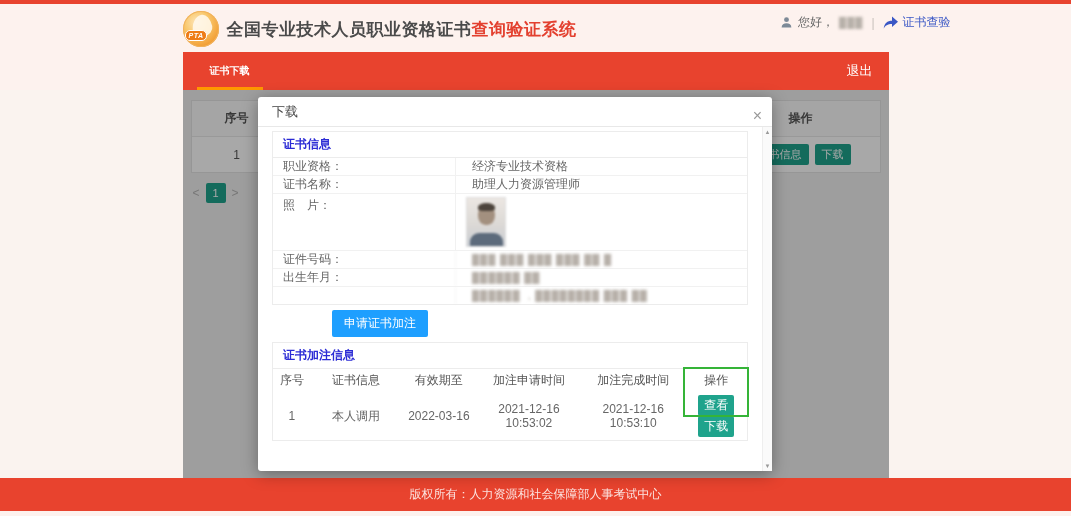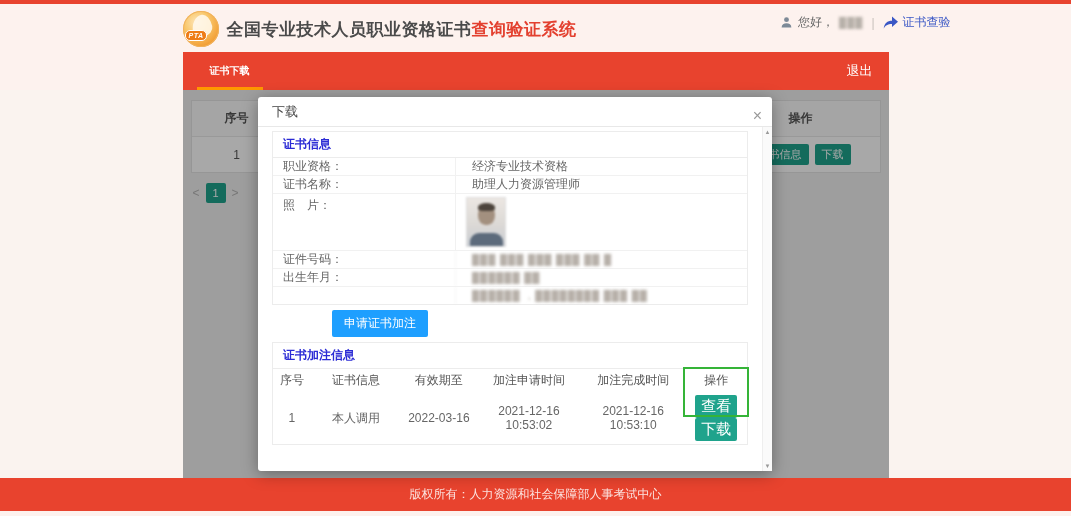--- a/index.html
+++ b/index.html
@@ -89,21 +89,21 @@
 
   .apply-btn { display:inline-block; margin:5px 0 5px 60px; background:#1e9fff; color:#fff;
            font-size:12px; padding:5px 12px; border-radius:2px; border:none; cursor:pointer; }
 
   .ann-wrap { position:relative; }
   .ann-table { width:100%; border-collapse:collapse; table-layout:fixed; font-size:12px; color:#666; }
   .ann-table th { font-weight:normal; color:#555; padding:3px 2px; text-align:center; }
   .ann-table td { padding:3px 2px; text-align:center; }
   .ann-table .c0{width:8%} .ann-table .c1{width:19%} .ann-table .c2{width:16%}
   .ann-table .c3{width:22%} .ann-table .c4{width:22%} .ann-table .c5{width:13%}
-  .mini-btn { display:inline-block; background:#1fa38c; color:#fff; font-size:15px;
+  .mini-btn { display:inline-block; background:#1fa38c; color:#fff; font-size:12px;
            padding:2px 6px; border-radius:2px; margin:0 2px; cursor:pointer; border:none; }
   .green-box { position:absolute; top:-2px; right:-2px; width:66px; height:50px;
            border:2px solid #35b438; pointer-events:none; }
 
   
   .footer { height:33px; line-height:33px; background:#e8432e; text-align:center;
            font-size:12px; color:rgba(255,255,255,0.85); }
   .bottomstrip { height:5px; background:#fdf2ee; }
 </style>
 </head>

